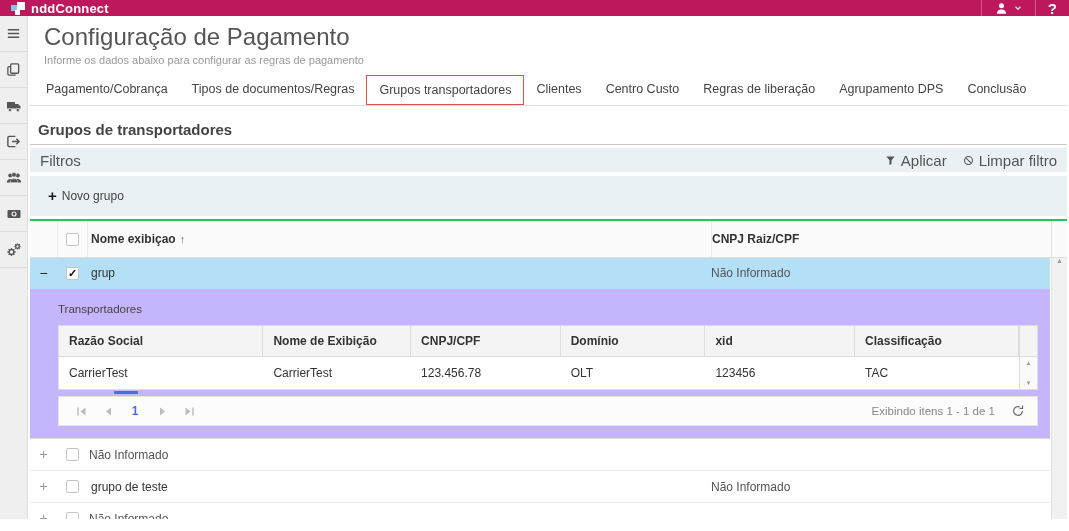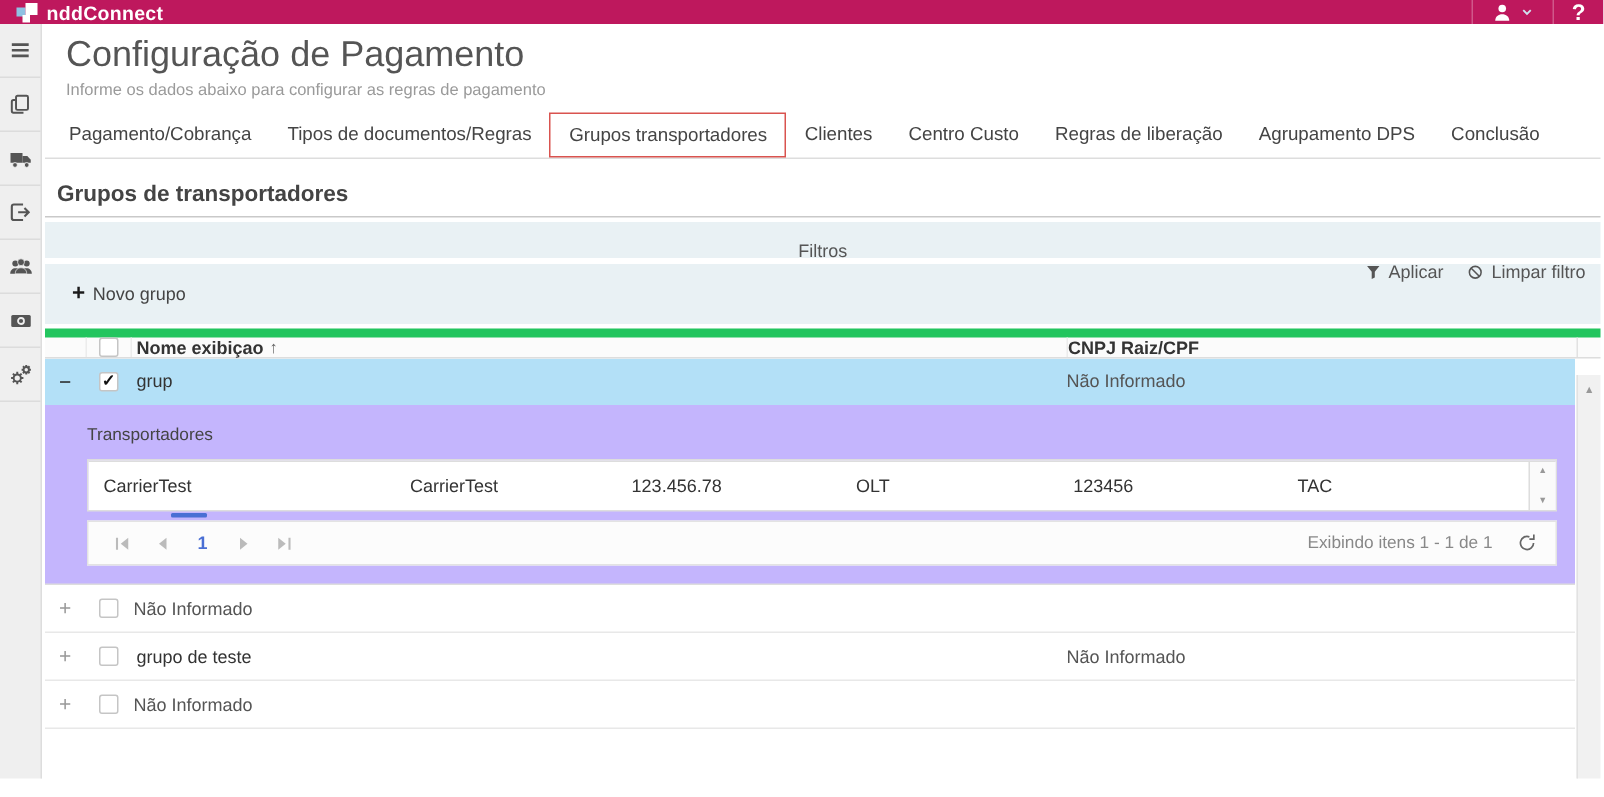--- a/index.html
+++ b/index.html
@@ -31,38 +31,38 @@
   .tabs { display:flex; margin-top:9px; border-bottom:1px solid #ddd; padding-left:4px; }
   .tab { padding:7px 12px; font-size:12.5px; color:#444; white-space:nowrap; cursor:pointer; }
   .tab.hl { border:1px solid #d9534f; }
 
   
   .section-head { margin-top:15px; padding:0 0 5px 8px; border-bottom:1px solid #c9c9c9; }
   .section-title { font-size:15px; font-weight:bold; color:#444; }
 
   
   .filterbar { height:24px; background:#e9f1f4; display:flex; align-items:center;
-    padding:12px 10px; font-size:12px; color:#555; margin-top:3px;flex-direction:column; }
+    padding:0 10px; font-size:15px; color:#555; margin-top:3px; }
   .filter-actions { margin-left:auto; display:flex; gap:16px; }
   .filter-action { display:flex; align-items:center; gap:5px; cursor:pointer; }
 
   
   .toolbar { height:40px; background:#e9f1f4; display:flex; align-items:center;
     padding-left:18px; margin-top:4px; }
   .newgroup { display:flex; align-items:center; gap:5px; font-size:12px; color:#444; cursor:pointer; }
   .plus-glyph { font-weight:bold; font-size:15px; color:#1a1a1a; line-height:12px; }
 
   
   .grid-area { position:relative; margin-top:3px; min-height:310px; }
   .vstrip { position:absolute; top:31px; right:0; bottom:0; width:16px;
     background:#f1f1f1; border-left:1px solid #e2e2e2; text-align:center; }
   .vstrip .arr { font-size:7px; color:#999; margin-top:7px; cursor:pointer; }
 
-  .ghead { display:flex; align-items:flex-start; height:20px; background:#fbfbfb;
-    border-top:6px solid #22c55e; border-bottom:1px solid #ddd;
+  .ghead { display:flex; align-items:center; height:39px; background:#fbfbfb;
+    border-top:2px solid #22c55e; border-bottom:1px solid #ddd;
     font-weight:bold; font-size:12px; color:#333; position:relative; z-index:1; }
   .cell-expand { width:28px; flex:none; text-align:center; color:#999; font-size:14px;
     border-right:1px solid #ececec; align-self:stretch; line-height:30px; cursor:pointer; }
   .cell-check { width:30px; flex:none; display:flex; justify-content:center;
     border-right:1px solid #ececec; align-self:stretch; align-items:center; }
   .cell-name { flex:1; padding-left:3px; display:flex; align-items:center; gap:4px; min-width:0; }
   .cell-cnpj { width:340px; flex:none; border-left:1px solid #ececec; align-self:stretch;
     display:flex; align-items:center; }
   .ghead .hspacer { width:16px; flex:none; align-self:stretch; border-left:1px solid #e2e2e2; }
   .sort-arrow { font-weight:normal; color:#666; font-size:11px; }
@@ -269,20 +269,29 @@
           <span class="checkbox">✓</span>
         </div>
         <div class="cell-name">grup</div>
         <div class="cell-cnpj">Não Informado</div>
       </div>
 
       <div class="detail">
         <div class="detail-title">Transportadores</div>
 
         <div class="ntable">
+          <div class="nhead">
+            <div class="nc nc1">Razão Social</div>
+            <div class="nc nc2">Nome de Exibição</div>
+            <div class="nc nc3">CNPJ/CPF</div>
+            <div class="nc nc4">Domínio</div>
+            <div class="nc nc5">xid</div>
+            <div class="nc nc6">Classificação</div>
+            <div class="nc nc-scroll"></div>
+          </div>
           <div class="nrow">
             <div class="nc nc1">CarrierTest</div>
             <div class="nc nc2">CarrierTest</div>
             <div class="nc nc3">123.456.78</div>
             <div class="nc nc4">OLT</div>
             <div class="nc nc5">123456</div>
             <div class="nc nc6">TAC</div>
             <div class="nc nc-scroll">
               <span>▲</span>
               <span>▼</span>

